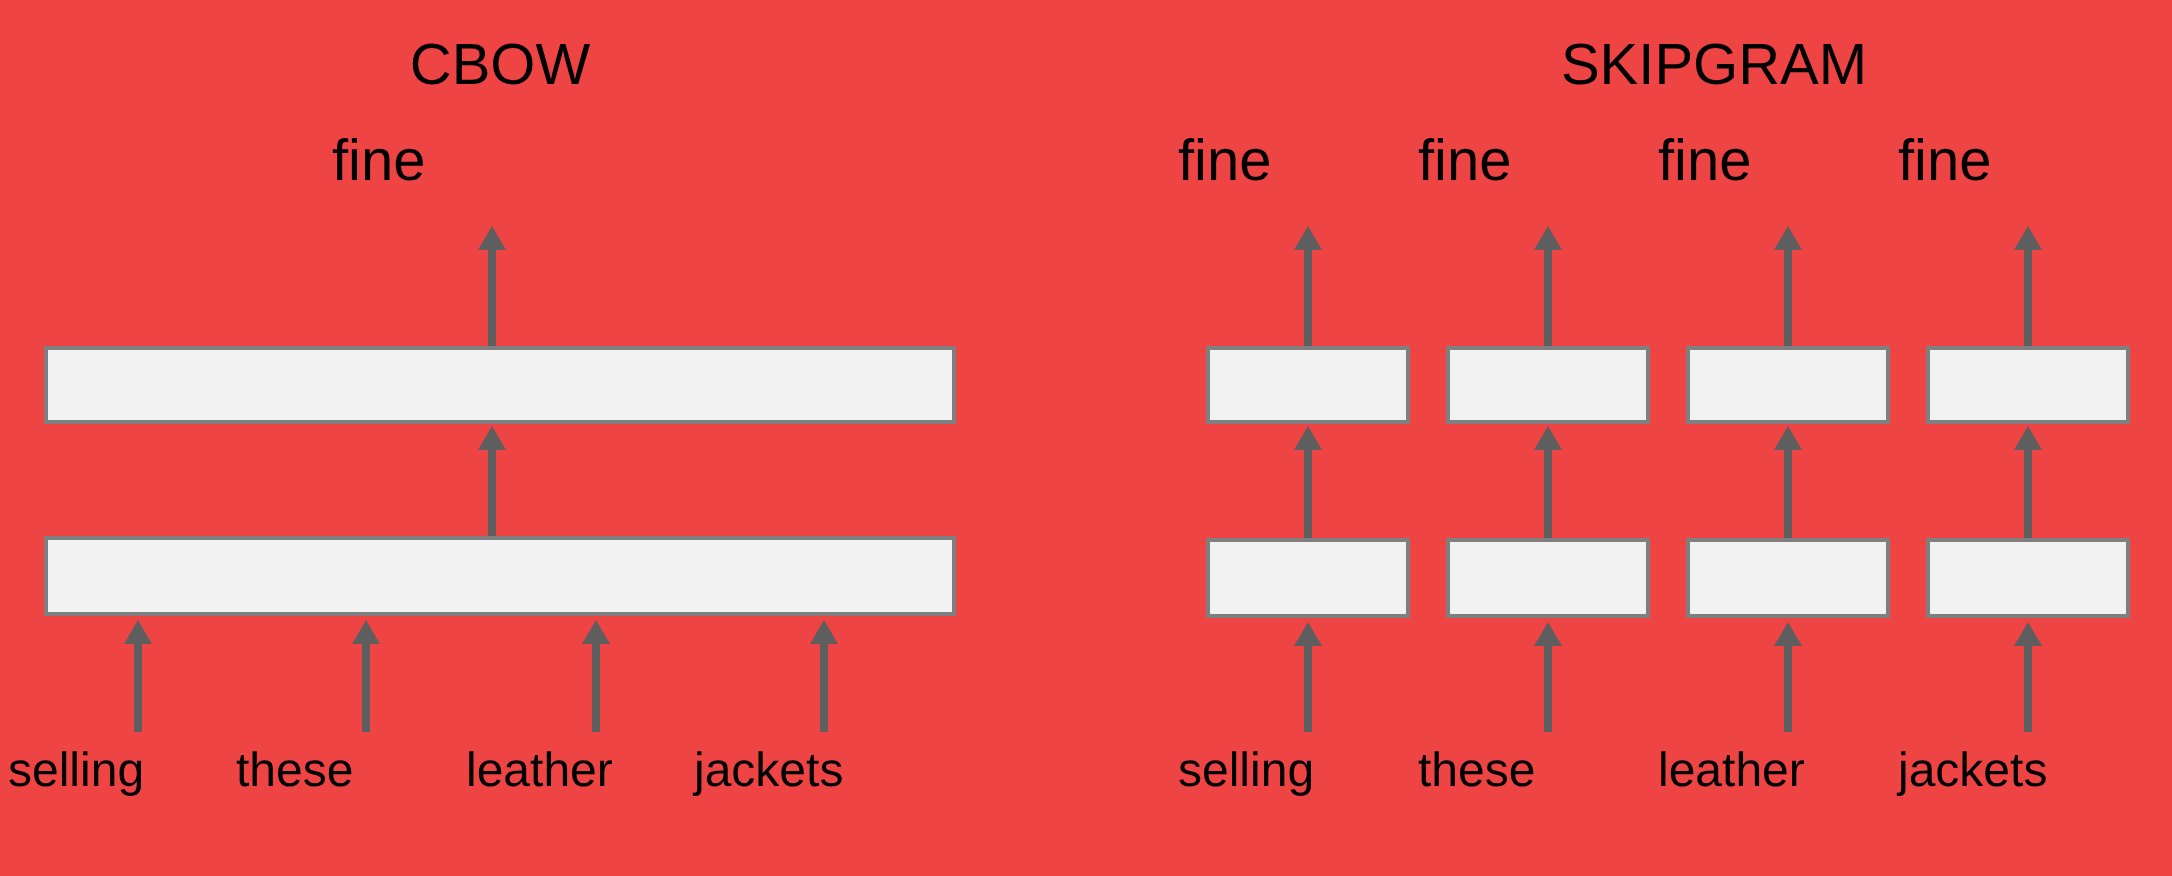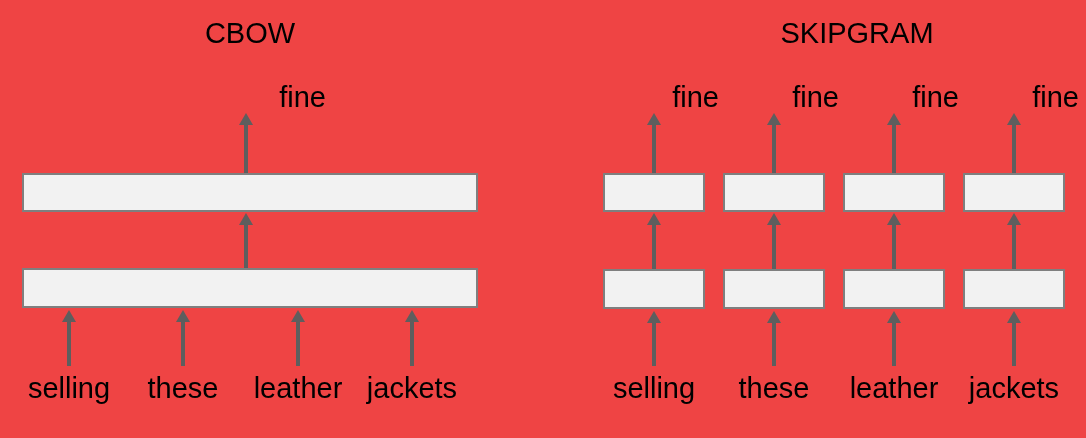--- a/index.html
+++ b/index.html
@@ -2,22 +2,22 @@
 <html style="--box-fill: #f2f2f2; --box-border: #7f7f7f; --arrow: #5e5e5e; --text: #000000;"><head>
 <meta charset="utf-8">
 <style>
   html,body{margin:0;padding:0;background:#ffffff;}
   .canvas{
     position:relative;width:1086px;height:438px;background:#ef4444;
     font-family:"Liberation Sans",sans-serif;color:var(--text,#000000);
     overflow:hidden;
   }
   .title{position:absolute;top:18px;font-size:29px;line-height:1.1;text-align:center;}
-  .word{position:absolute;font-size:29px;line-height:1.1;text-align:center;}
-  .out-word{position:absolute;top:82px;font-size:29px;line-height:1.1;text-align:right;}
+  .word{position:absolute;font-size:24px;line-height:1.1;text-align:left;}
+  .out-word{position:absolute;top:66px;font-size:29px;line-height:1.1;text-align:left;}
   .box{
     position:absolute;box-sizing:border-box;
     background:var(--box-fill,#f2f2f2);
     border:2px solid var(--box-border,#7f7f7f);
   }
   .arrow{position:absolute;width:4px;background:var(--arrow,#5e5e5e);}
   .arrow::before{
     content:"";position:absolute;left:50%;top:-11px;transform:translateX(-50%);
     width:0;height:0;
     border-left:7px solid transparent;border-right:7px solid transparent;

